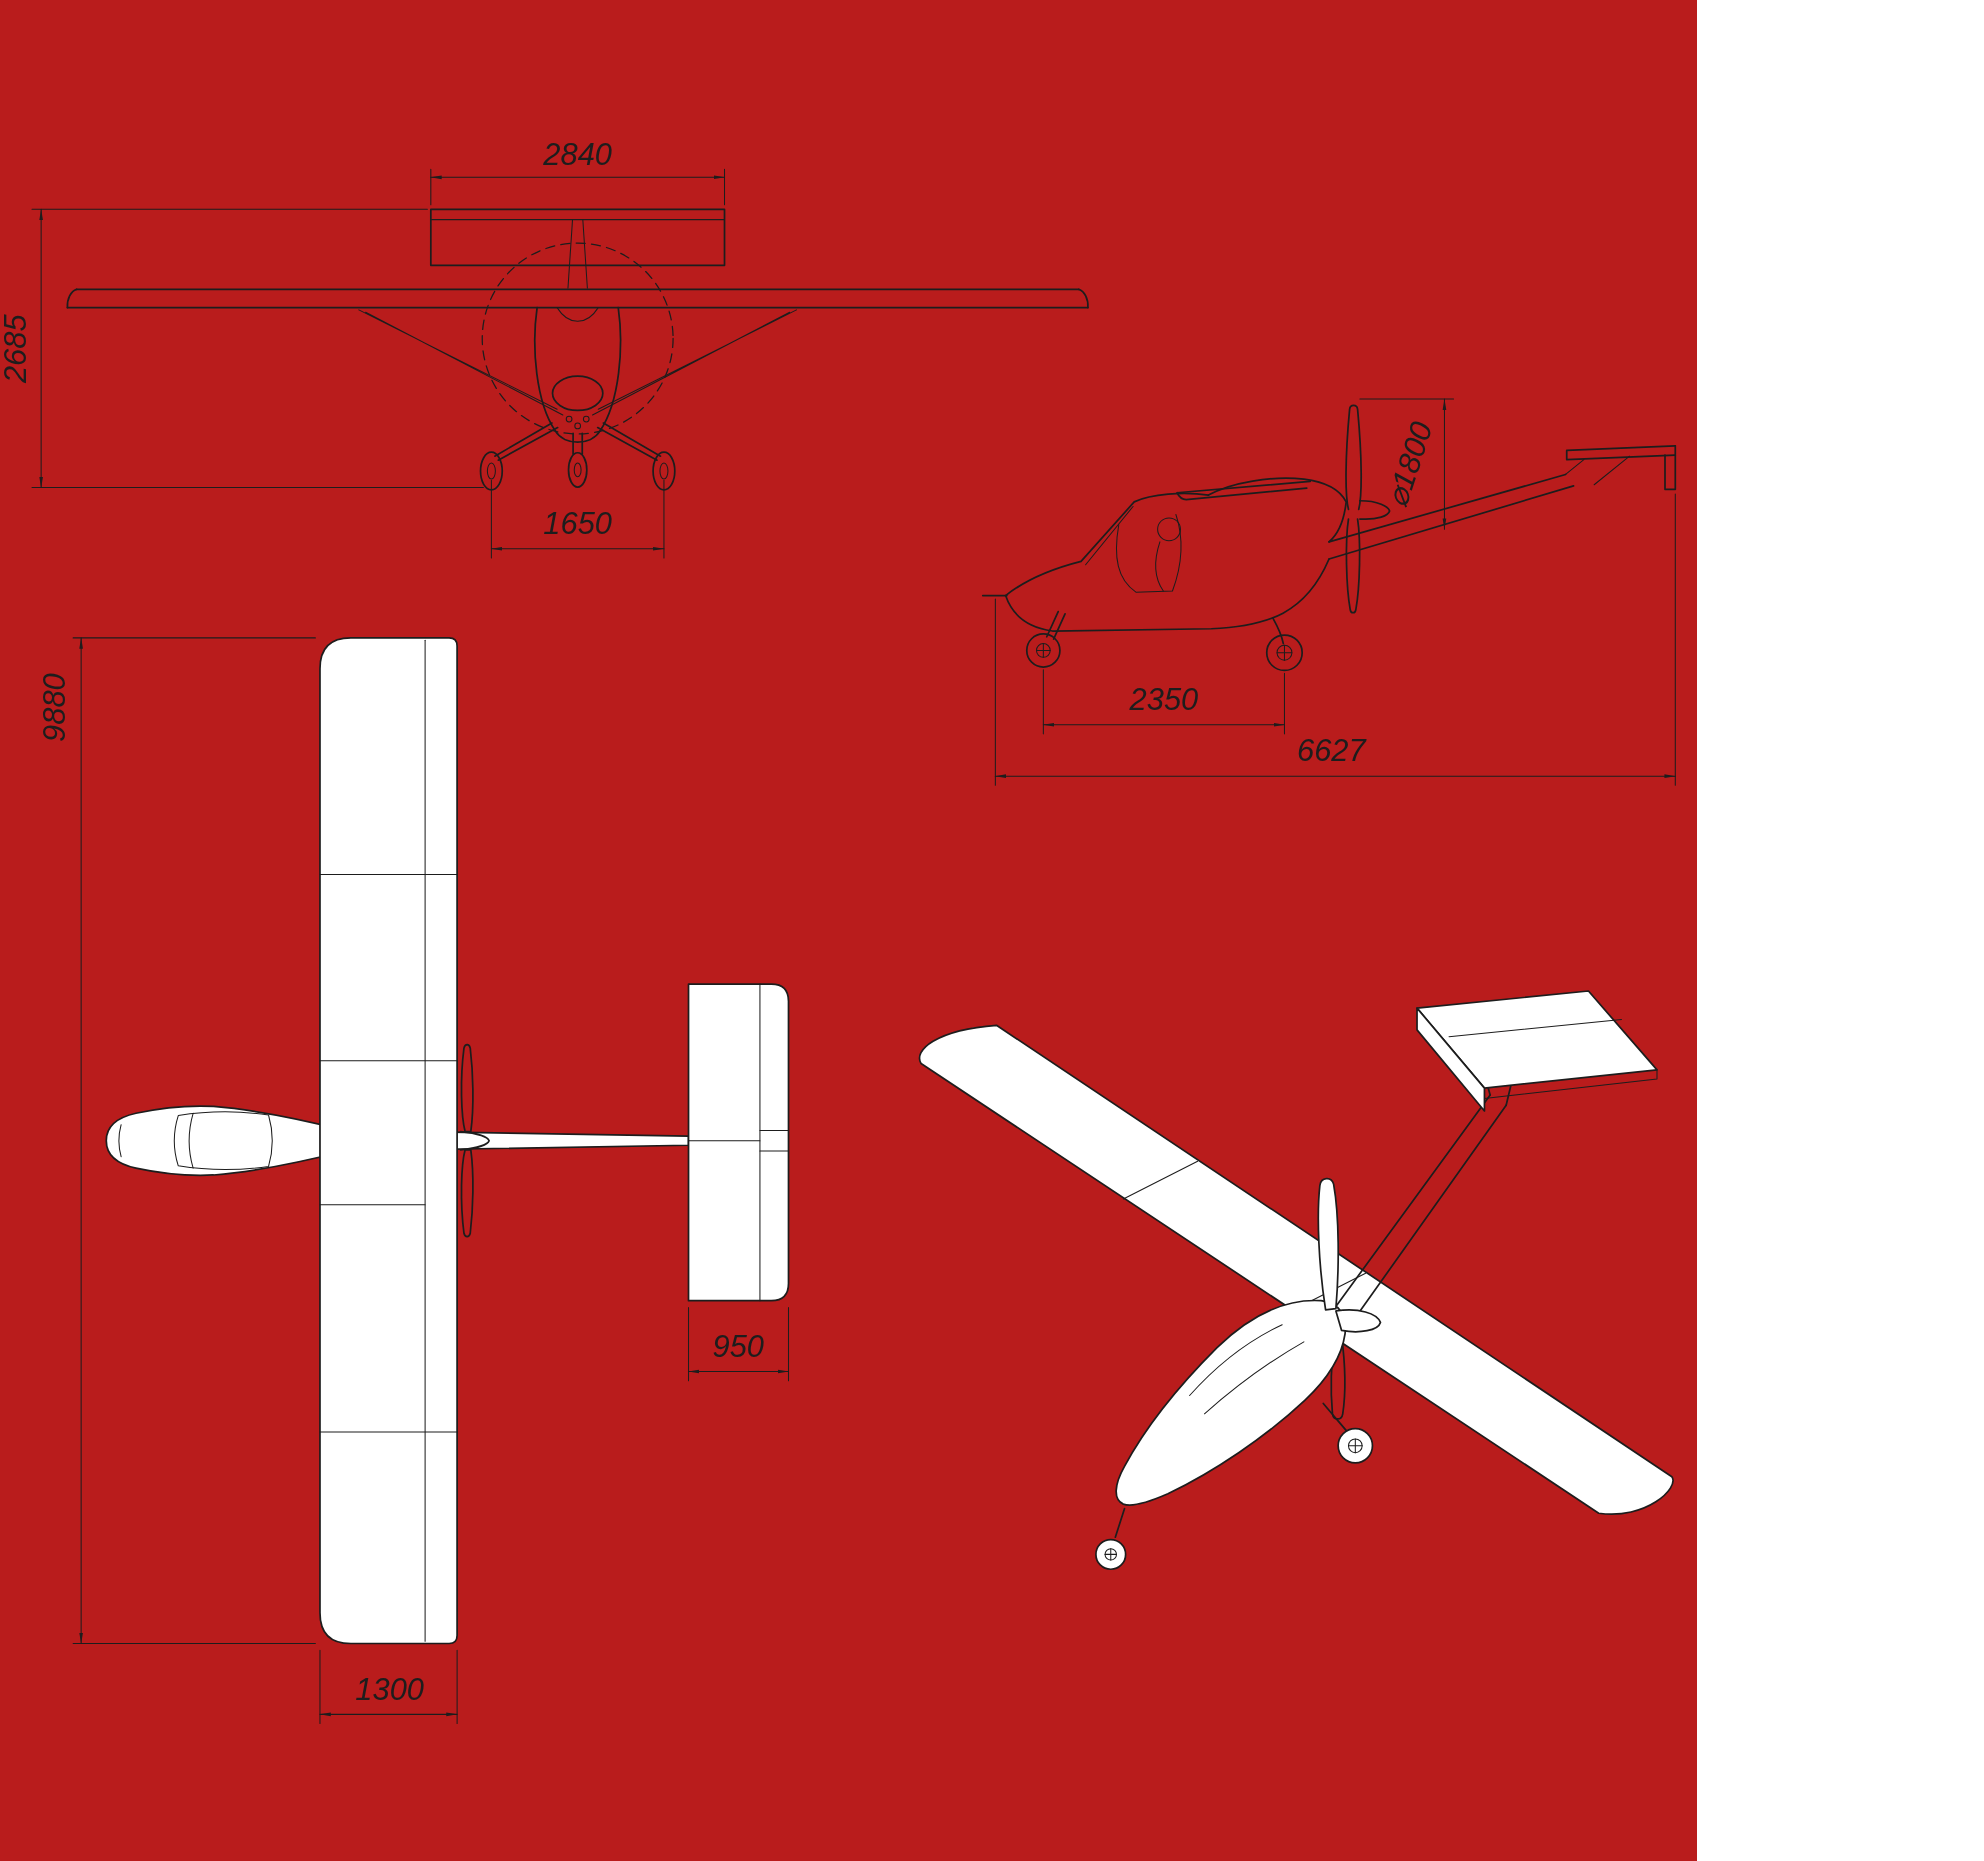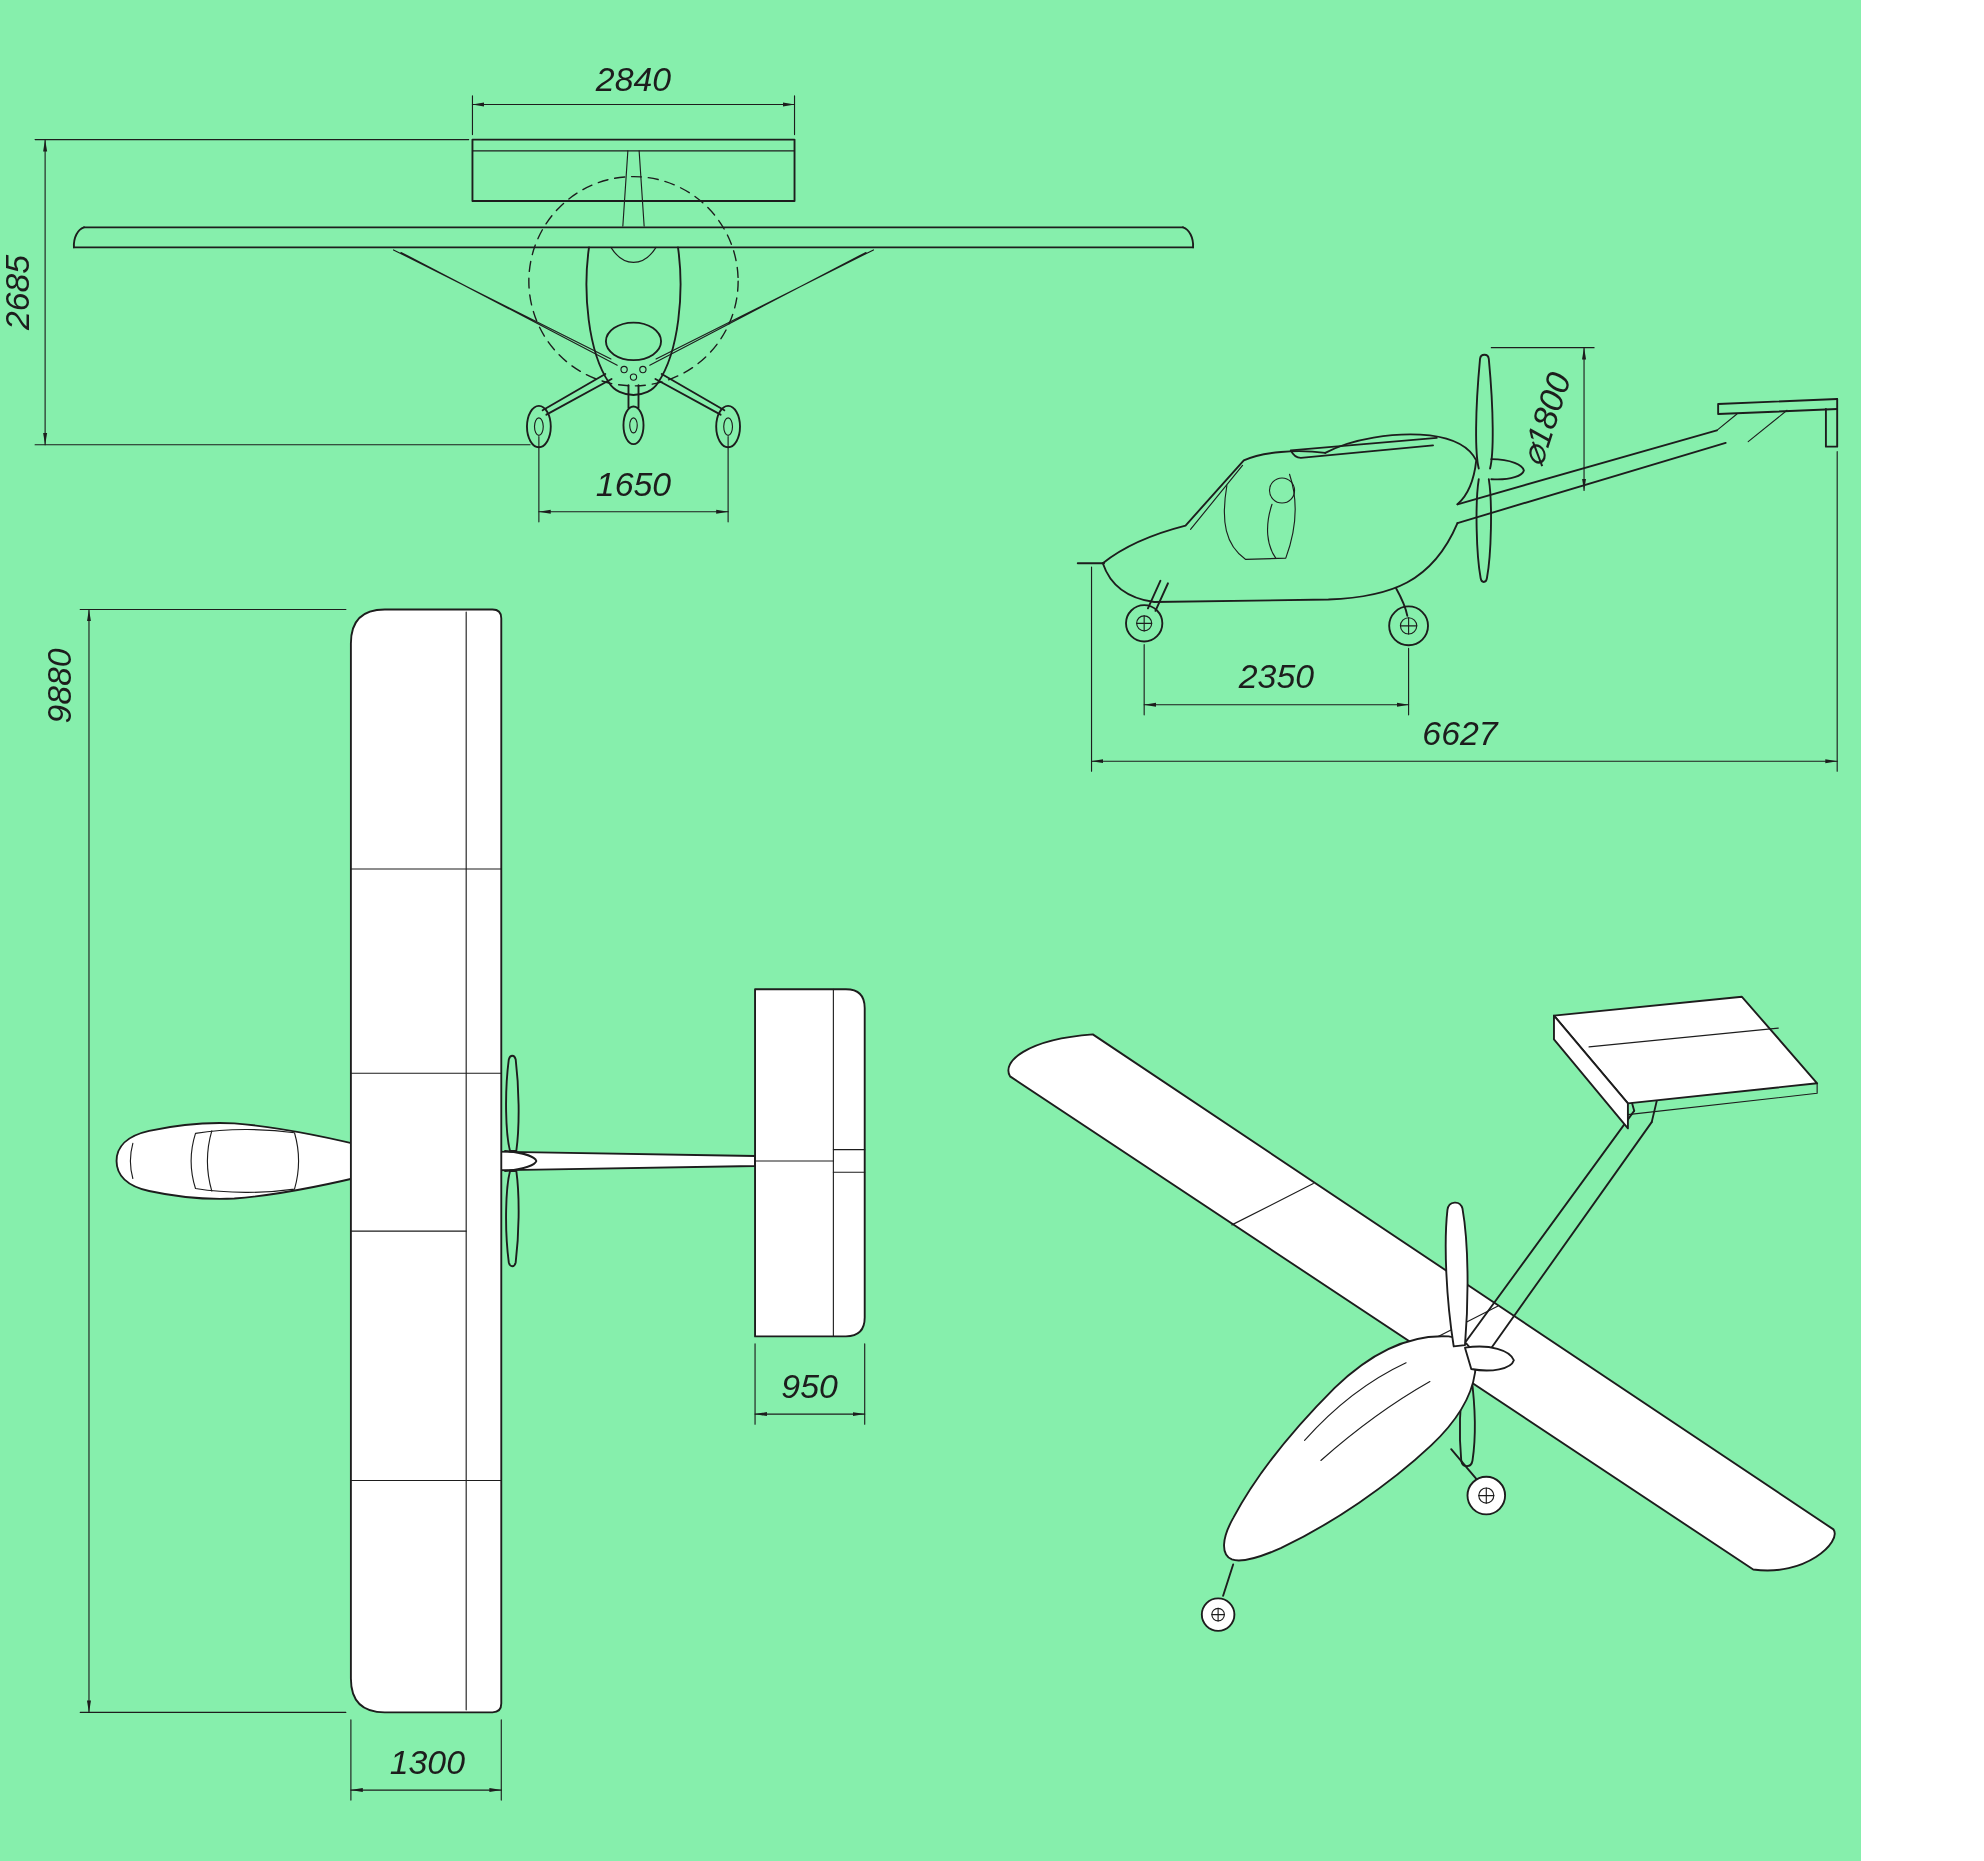--- a/index.html
+++ b/index.html
@@ -1,16 +1,16 @@
 <!DOCTYPE html>
 <html style="--line: #1d1d1d;font-size:10.7px"><head>
 <meta charset="utf-8">
 <style>
   html,body{margin:0;padding:0;background:#ffffff;}
-  .sheet{position:relative;width:1861px;height:1862px;background:#86efac;overflow:hidden;}
+  .sheet{position:relative;width:1697px;height:1862px;background:#b91c1c;overflow:hidden;}
   svg{display:block;width:100%;height:100%;}
   path,line,rect,circle,ellipse,polyline{fill:none;stroke:var(--line,#1d1d1d);stroke-width:3;stroke-linecap:round;stroke-linejoin:round;}
   .thin{stroke-width:1.8;}
   .dash{stroke-dasharray:16 11;stroke-width:2.2;}
   .white{fill:#ffffff;}
   .dimline{marker-start:url(#arr);marker-end:url(#arr);}
   text.dim{font-family:"Liberation Sans",sans-serif;font-style:italic;font-size:54px;fill:var(--line,#1d1d1d);stroke:none;text-anchor:middle;}
 </style>
 </head>
 <body style="background: rgb(255, 255, 255);">

